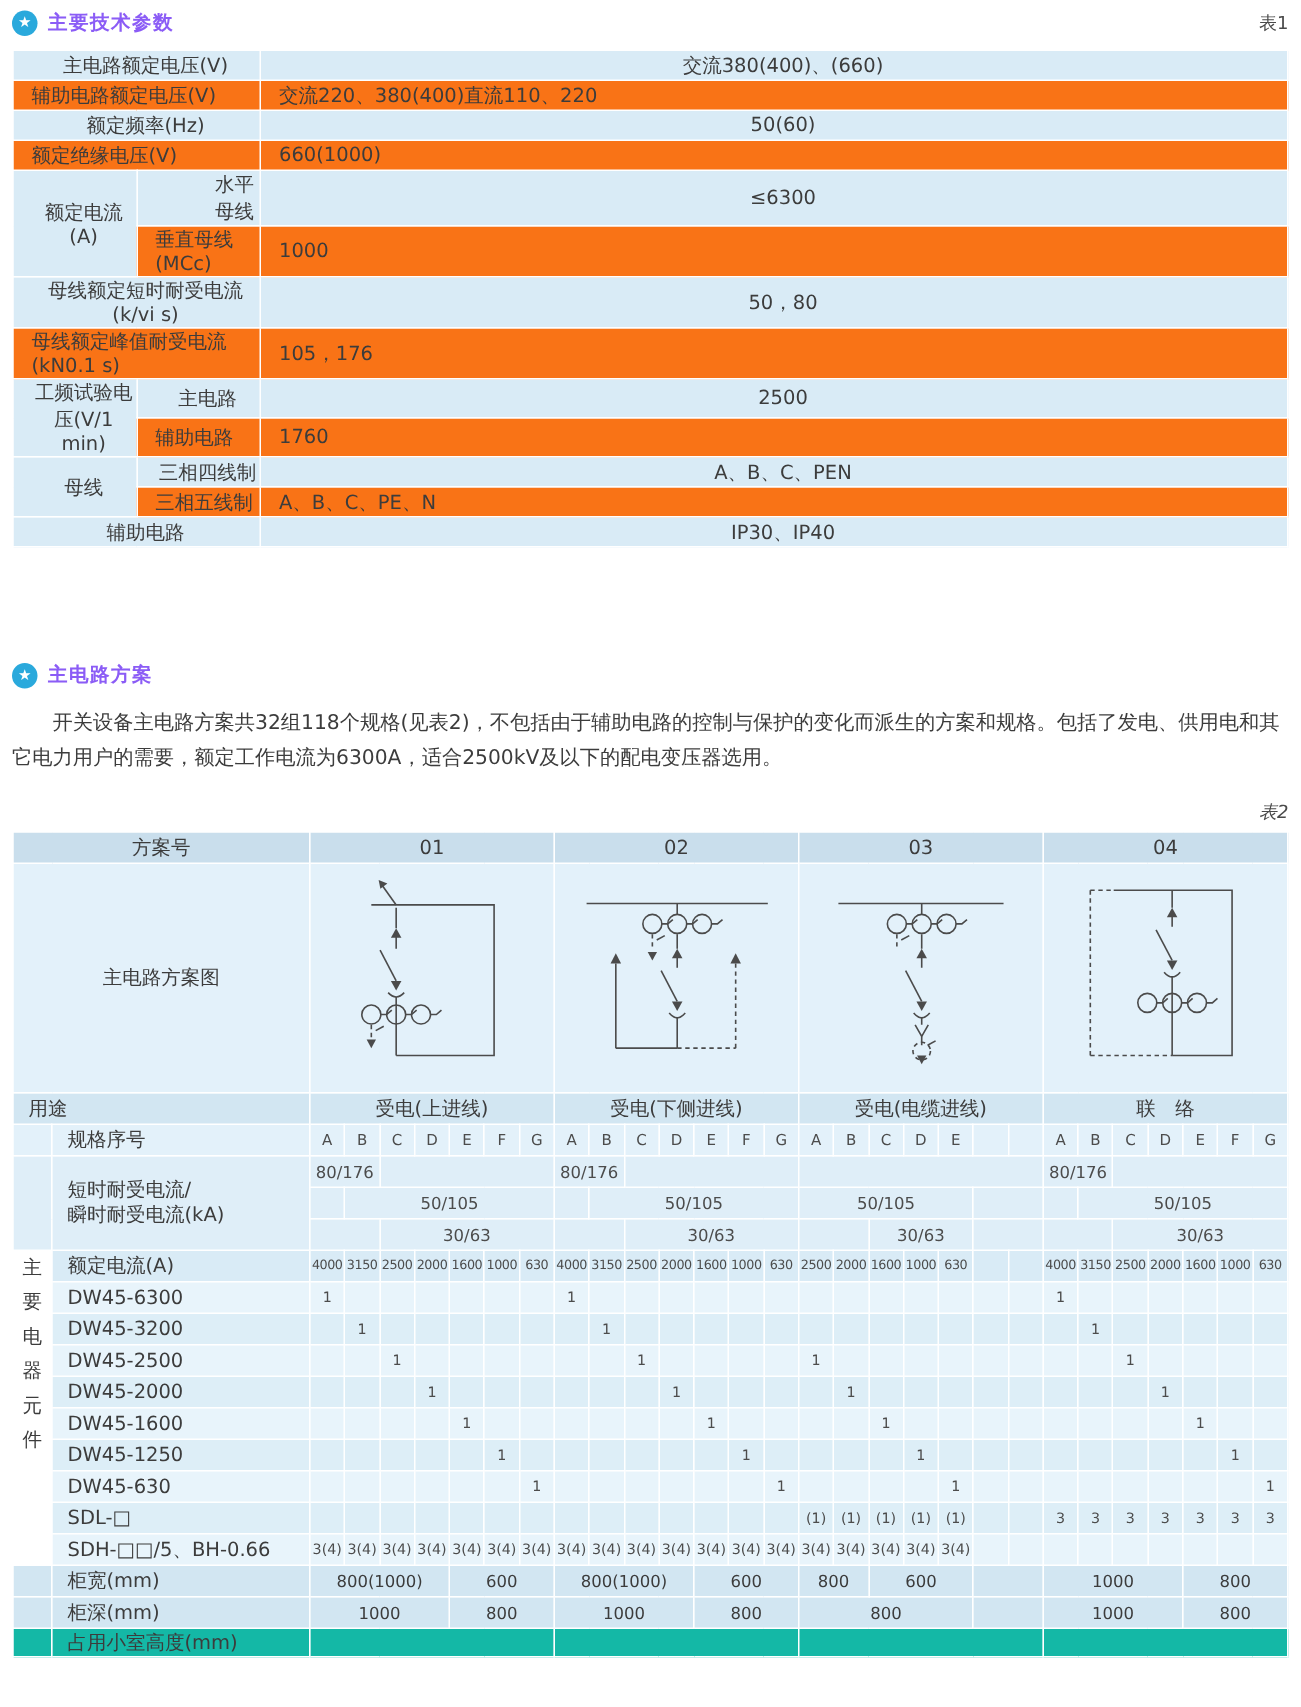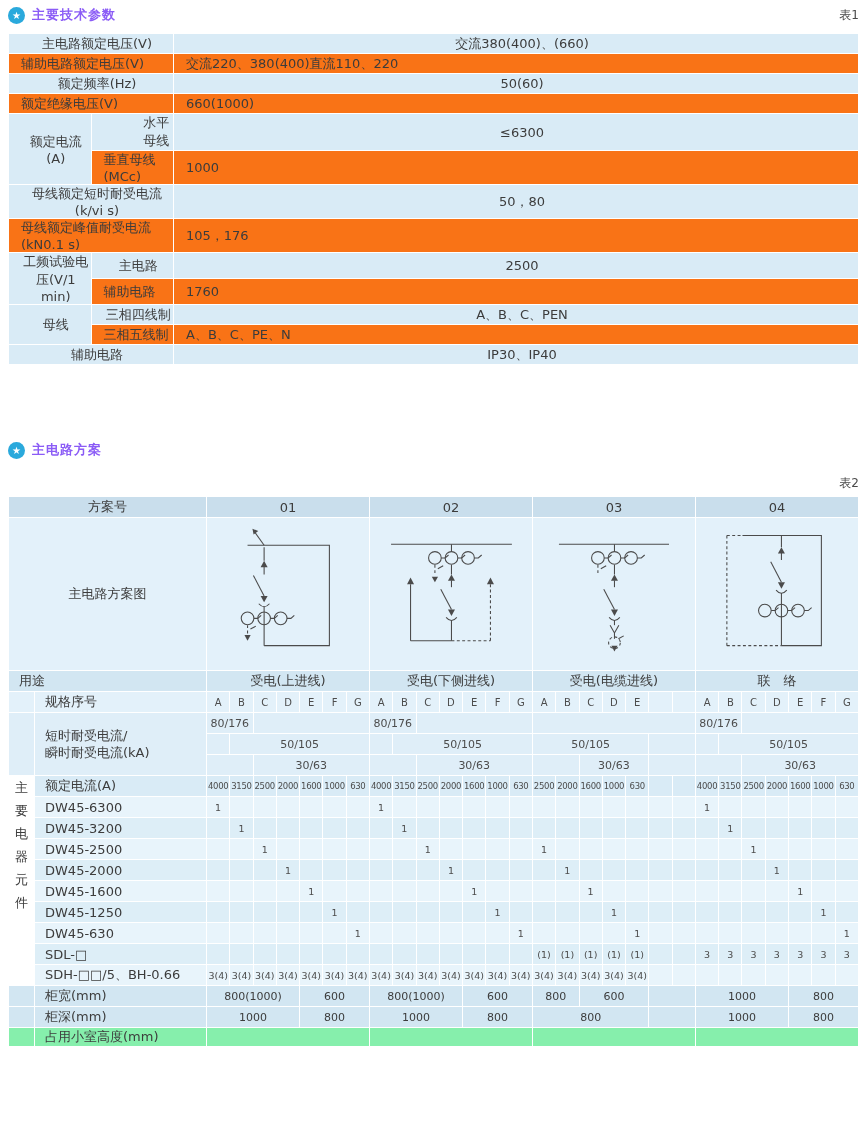--- a/index.html
+++ b/index.html
@@ -13,21 +13,21 @@
 
   
   .sec-head { display:flex; align-items:center; gap:7px; }
   .star-badge {
     width:17px; height:17px; border-radius:50%;
     background:#2aa9dc; color:#ffffff;
     font-size:10px; line-height:17px; text-align:center; flex:0 0 17px;
   }
   .sec-title { font-size:13px; font-weight:bold; color:#8b5cf6; letter-spacing:1px; }
   .tbl-tag { margin-left:auto; align-self:flex-end; font-size:12px; color:#4a4a4a;text-align:right; }
-  .tbl-tag2 { text-align:right; font-size:12px; color:#4a4a4a; margin:16px 0 4px 0; }
+  .tbl-tag2 { text-align:right; font-size:12px; color:#4a4a4a; margin:16px 0 4px 0;font-style:italic; }
 
   
   table.t1 { border-collapse:collapse; width:851px; table-layout:fixed; margin-top:9px; }
   .t1 td { border:1px solid #ffffff; height:20px; font-size:13px; padding:0 0 0 12px; vertical-align:middle; }
   .t1 .c1 { width:165px; }
   .t1 .c2 { width:255px;padding-left:48px; }
   tr.dk td { background:#d9ebf6;text-align:center; }
   tr.lt td { background:#f97316; }
   .t1 td.span-dk { background:#d9ebf6; }
 
@@ -51,21 +51,21 @@
   .t2 .two div { line-height:17px; }
 
   tr.r-head td { background:#c9deec; }
   tr.r-diag td { background:#e3f1fa; height:144px; }
   tr.r-mid  td { background:#d2e6f2; }
   tr.r-a td { background:#e3f1fa; }
   tr.r-b td { background:#dfeef8; }
   tr.r-d1 td { background:#d9ebf6; }
   tr.r-e td { background:#e8f4fb; }
   tr.r-o td { background:#ddeef7; }
-  tr.r-last td { background:#86efac; height:16px; }
+  tr.r-last td { background:#14b8a6; height:16px; }
 
   .t2 td.vert { vertical-align:top; background:#ffffff; border-right:1px solid #ffffff; }
   .vert-wrap { display:flex; flex-direction:column; align-items:center; }
   .vert-wrap span { display:block; line-height:23px; font-size:13px; color:#3c3c3c; }
 
   .diag svg { display:block; width:100%; height:152px; }
 </style>
 </head>
 <body>
 
@@ -135,20 +135,21 @@
       <td>IP30、IP40</td>
     </tr>
   </tbody>
     </table>
 
   <div class="sec-head sec2-head">
     <span class="star-badge">★</span>
     <span class="sec-title">主电路方案</span>
   </div>
 
+  <p class="body-text">开关设备主电路方案共32组118个规格(见表2)，不包括由于辅助电路的控制与保护的变化而派生的方案和规格。包括了发电、供用电和其它电力用户的需要，额定工作电流为6300A，适合2500kV及以下的配电变压器选用。</p>
 
   <div class="tbl-tag2">表2</div>
 
   <table class="t2">
     <colgroup>
       <col class="cn">
         <col class="cl">
       <col span="28">
     </colgroup>
 

